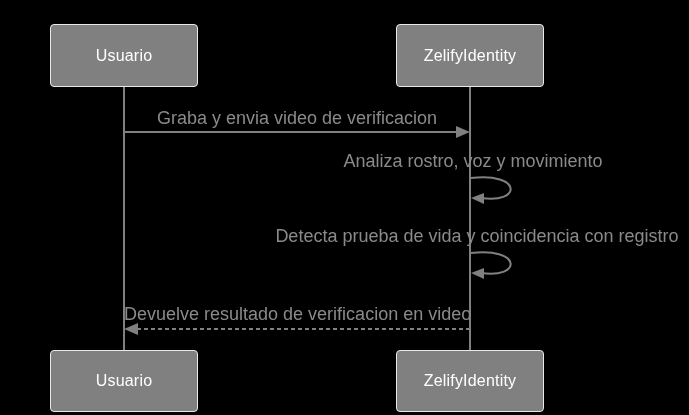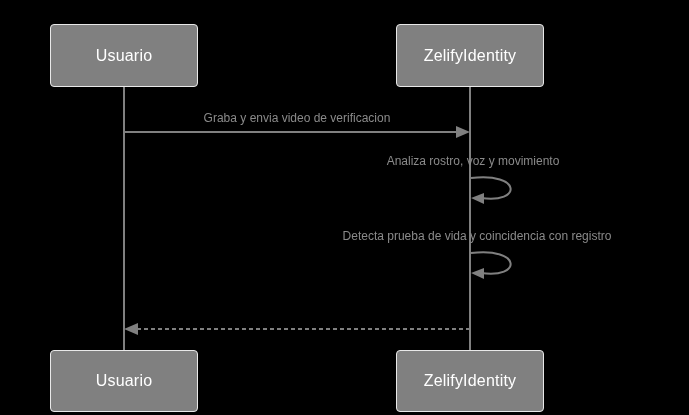--- a/index.html
+++ b/index.html
@@ -50,21 +50,21 @@
     font-size: 16px;
     letter-spacing: 0.2px;
   }
   .actor-top-usuario    { left: 50px;  top: 10px; }
   .actor-top-zelify     { left: 396px; top: 10px; }
   .actor-bottom-usuario { left: 50px;  top: 336px; height: 62px; }
   .actor-bottom-zelify  { left: 396px; top: 336px; height: 62px; }
   .msg-label {
     position: absolute;
     color: var(--message-text, #8a8a8a);
-    font-size: 12px;
+    font-size: 18px;
     line-height: 16px;
     text-align: center;
     white-space: nowrap;
   }
   .msg1-label { left: 124px; top: 96px;  width: 346px; }
   .msg2-label { left: 223px; top: 139px; width: 500px; }
   .msg3-label { left: 227px; top: 214px; width: 500px; }
   .msg4-label { left: 124px; top: 292px; width: 346px; }
 </style>
 </head>
@@ -99,14 +99,15 @@
   <div class="actor-box actor-bottom-usuario">
     <span>Usuario</span>
   </div>
   <div class="actor-box actor-bottom-zelify">
     <span>ZelifyIdentity</span>
   </div>
 
   <div class="msg-label msg1-label">Graba y envia video de verificacion</div>
   <div class="msg-label msg2-label">Analiza rostro, voz y movimiento</div>
   <div class="msg-label msg3-label">Detecta prueba de vida y coincidencia con registro</div>
+  <div class="msg-label msg4-label">Devuelve resultado de verificacion en video</div>
 
 </div>
 
 </body></html>

